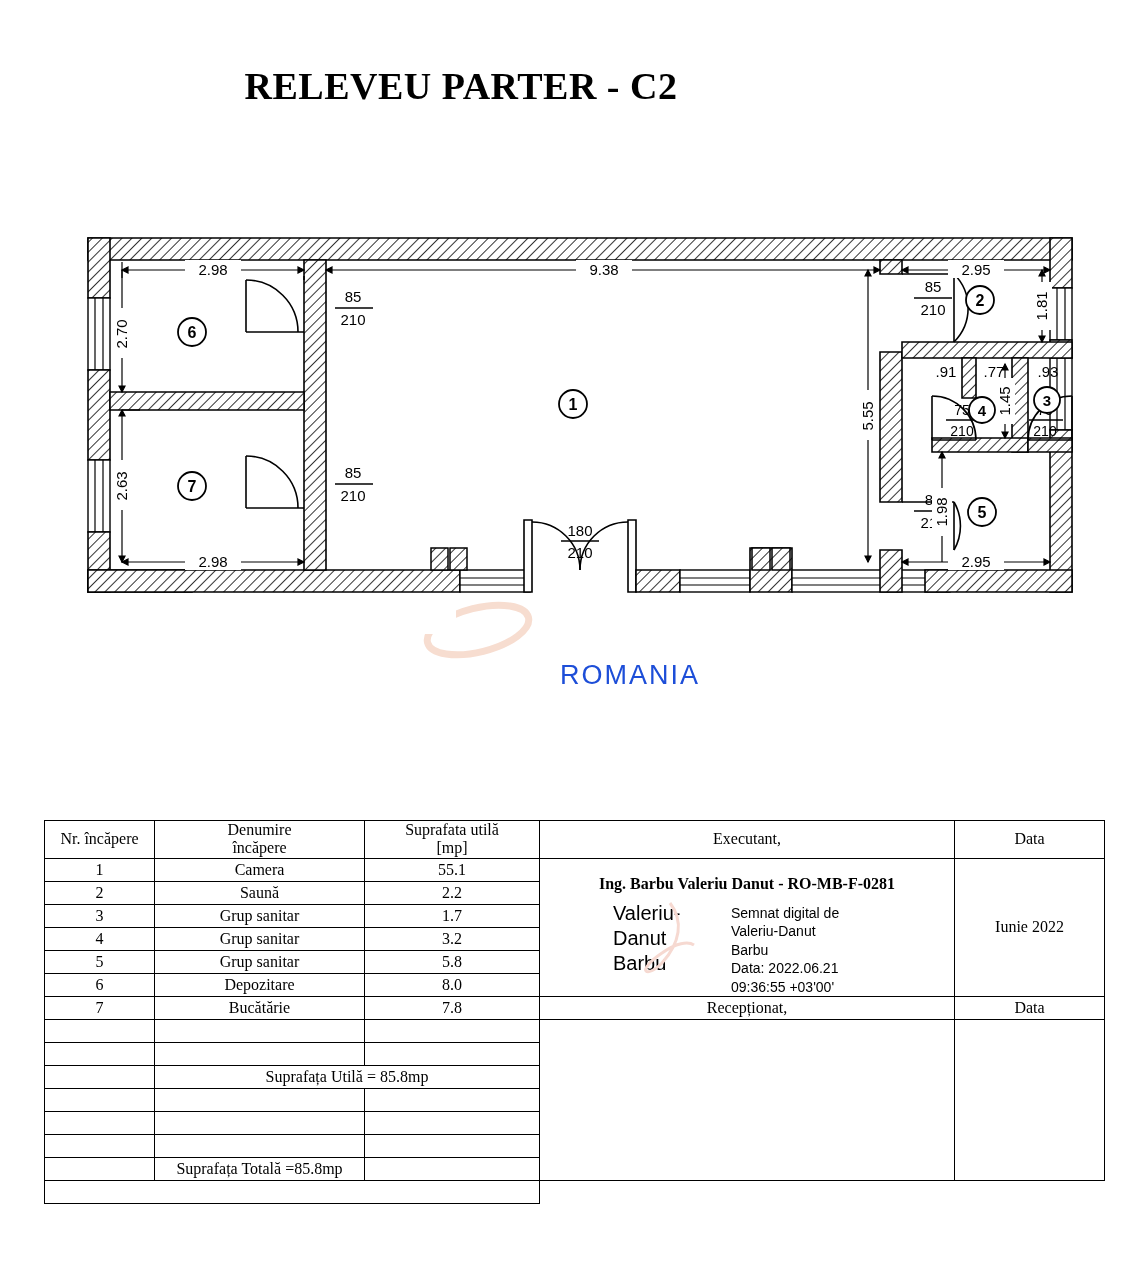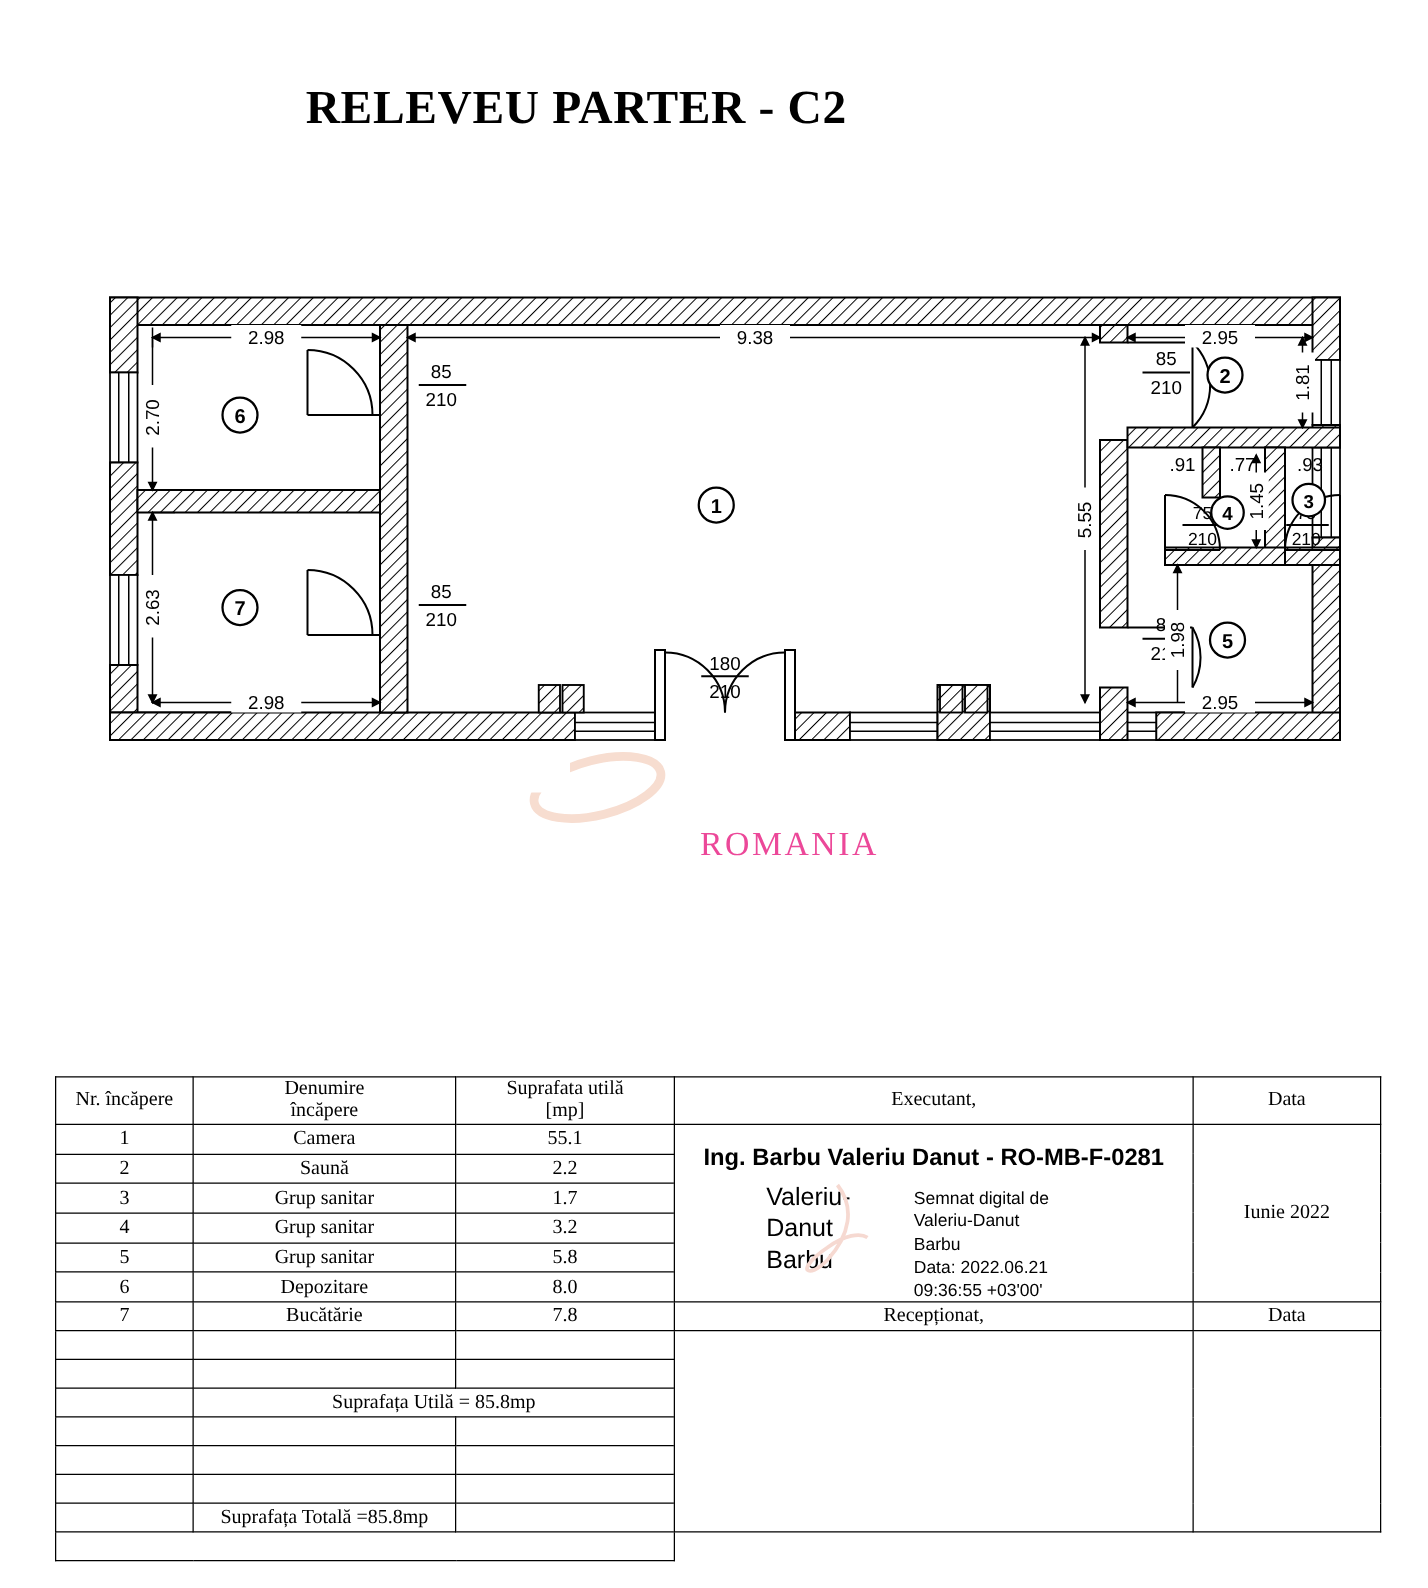--- a/index.html
+++ b/index.html
@@ -41,31 +41,31 @@
     left: 420px;
     top: 600px;
     width: 340px;
     height: 120px;
     pointer-events: none;
   }
   #watermark .wm-text {
     position: absolute;
     left: 140px;
     top: 60px;
-    font-family: Liberation Serif, serif;
+    font-family: Liberation Sans, sans-serif;
     font-size: 27px;
     letter-spacing: 2px;
-    color: #ec4899;
+    color: #1d4ed8;
   }
 
   
   #tbl-wrap {
     position: absolute;
     left: 44px;
-    top: 861px;
+    top: 820px;
     width: 1060px;
   }
   table.plan-table {
     border-collapse: collapse;
     table-layout: fixed;
     width: 1060px;
   }
   table.plan-table td, table.plan-table th {
     border: 1.4px solid #000;
     padding: 0;
@@ -86,22 +86,22 @@
   td.hdr { font-size: 17px; line-height: 1.15; height: 57px; }
   td.cell-num  { font-family: "Liberation Sans", sans-serif; font-size: 15px; font-weight: bold; }
   td.cell-name { font-family: "Liberation Sans", sans-serif; font-size: 15px; font-weight: bold; text-align: left; padding-left: 12px; }
   td.cell-area { font-family: "Liberation Sans", sans-serif; font-size: 15px; font-weight: bold; }
   td.cell-total { font-family: "Liberation Sans", sans-serif; font-size: 16px; font-weight: bold; text-align: center; margin-left: 26px; }
   td.empty { height: 23px; }
 
   td.exec-sign { vertical-align: top; padding: 0; }
   .sign-box { position: relative; height: 100%; }
   .sign-name {
-    font-family: Liberation Sans, sans-serif;
-    font-size: 19px;
+    font-family: Liberation Serif, serif;
+    font-size: 16px;
     font-weight: bold;
     text-align: center;
     padding-top: 16px;
   }
   .sign-digital {
     display: flex;
     align-items: flex-start;
     justify-content: center;
     gap: 10px;
     margin-top: 8px;

